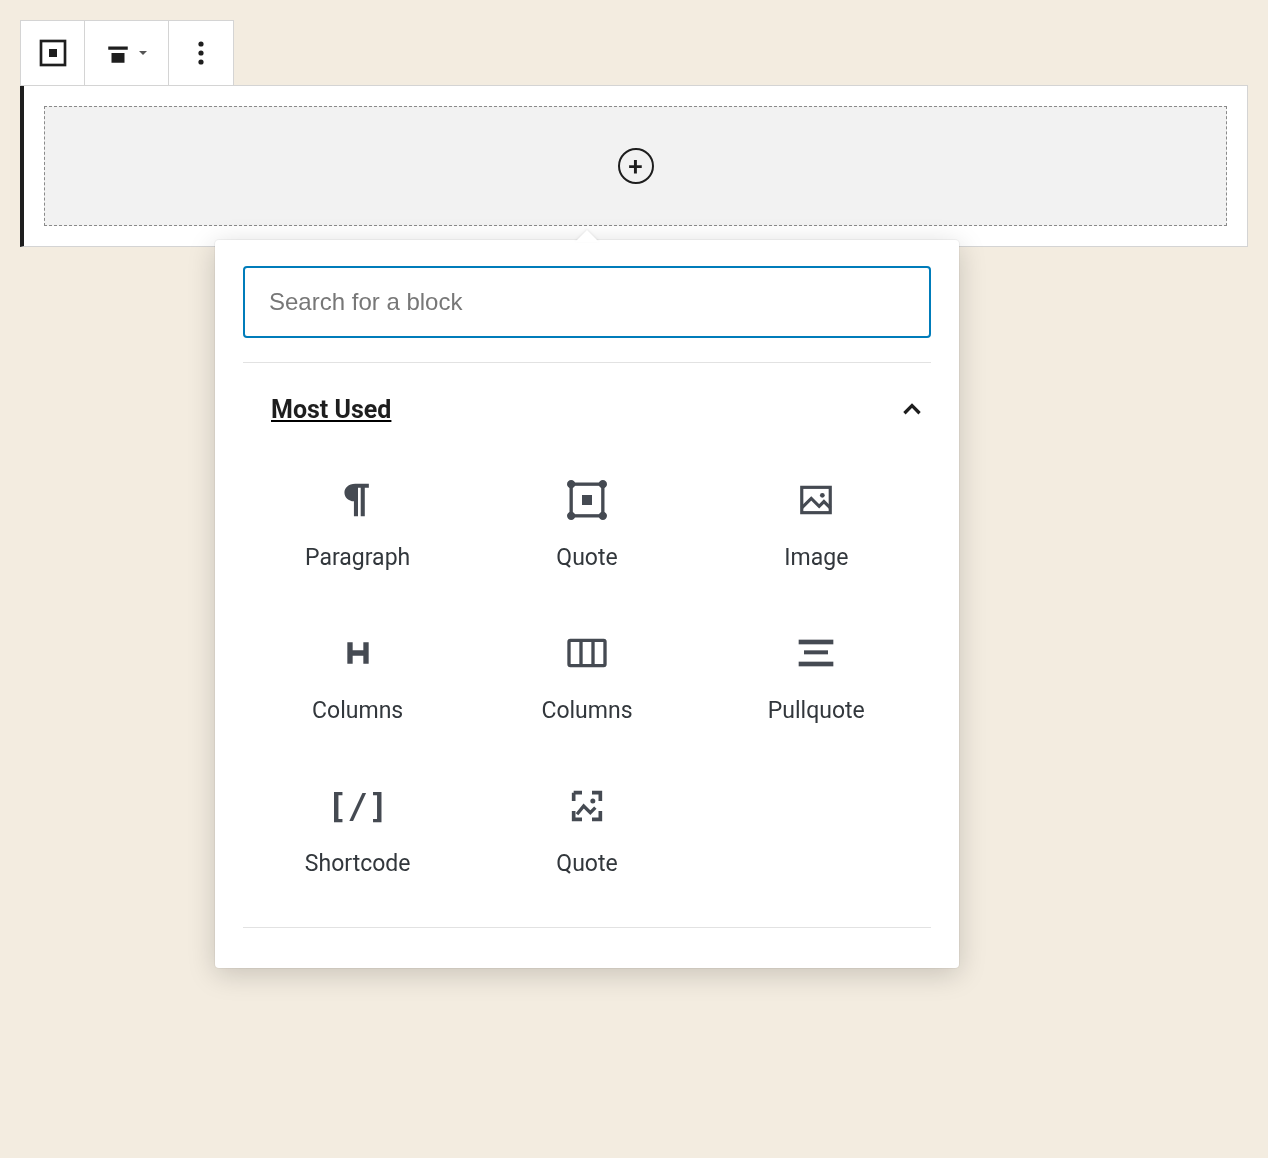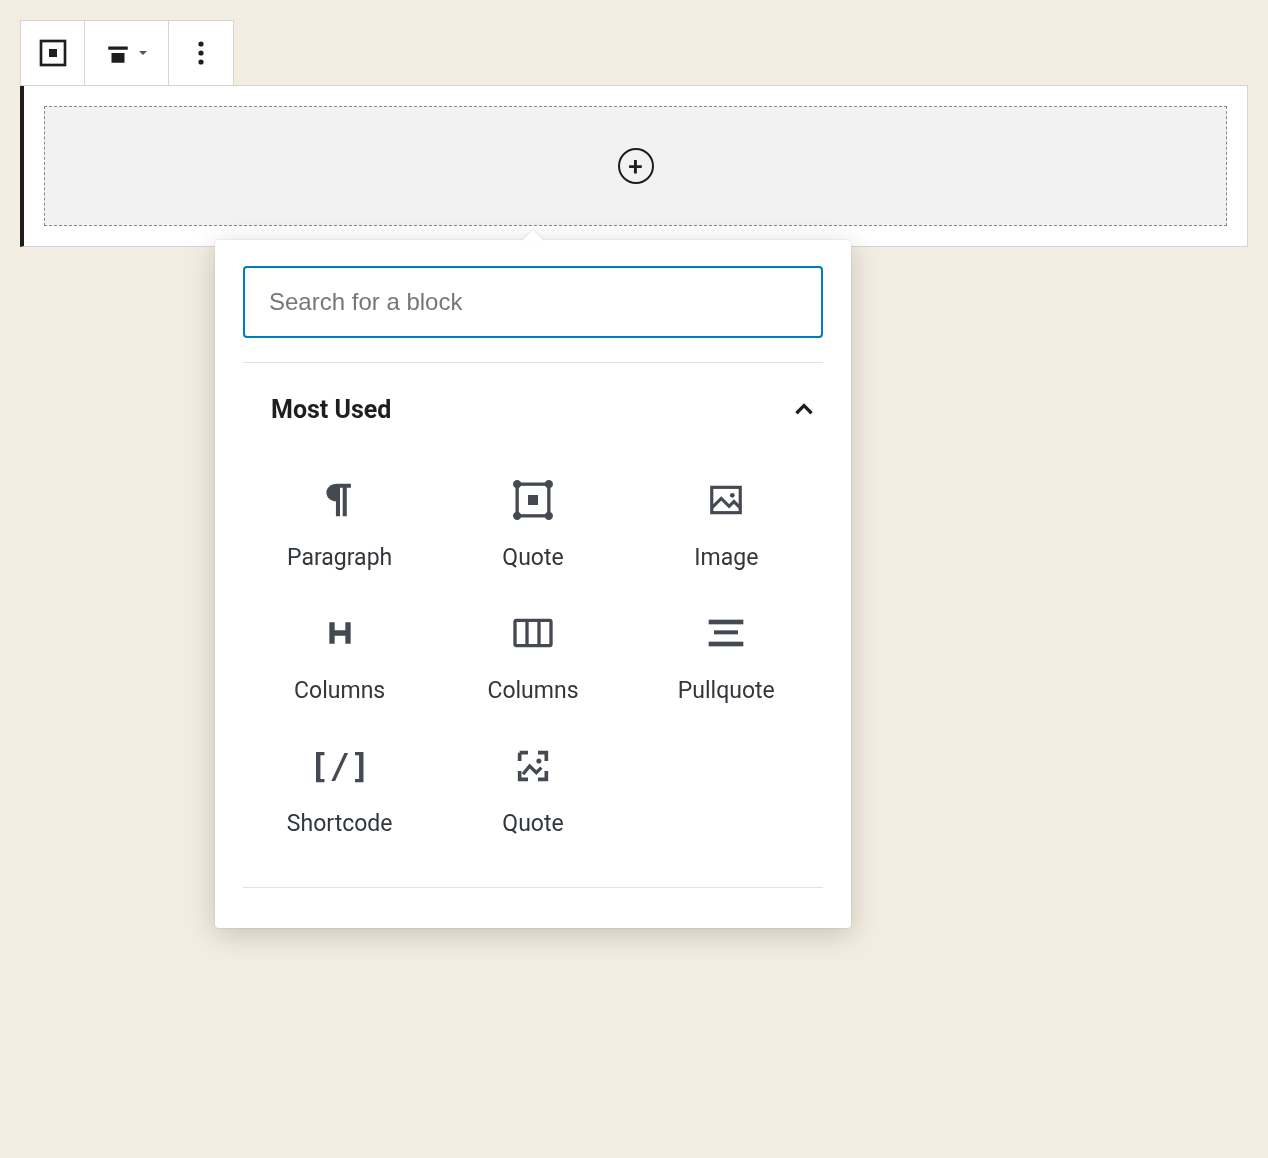--- a/index.html
+++ b/index.html
@@ -61,21 +61,21 @@
       justify-content: center;
       font-size: 26px;
       font-weight: 500;
       color: #1e1e1e;
       line-height: 1;
     }
     .popover {
       position: absolute;
       top: 240px;
       left: 215px;
-      width: 636px;
+      width: 744px;
       background: #fff;
       box-shadow: 0 6px 28px rgba(0,0,0,0.18), 0 0 0 1px rgba(0,0,0,0.04);
       border-radius: 4px;
       padding-bottom: 40px;
     }
     .popover::before {
       content: "";
       position: absolute;
       top: -10px;
       left: 50%;
@@ -102,31 +102,32 @@
     .divider {
       height: 1px;
       background: #e2e2e2;
       margin: 0 28px;
     }
     .section-head {
       display: flex;
       align-items: center;
       justify-content: space-between;
       padding: 32px 34px 20px 56px;
+      text-decoration: underline;
     }
     .section-title {
       font-size: 25px;
       font-weight: 700;
       color: #1e1e1e;
     }
     .chevron { color: #1e1e1e; }
     .grid {
       display: grid;
       grid-template-columns: repeat(3, 1fr);
-      gap: 20px 0;
+      gap: 40px 0;
       padding: 24px 28px 40px 28px;
     }
     .tile {
       display: flex;
       flex-direction: column;
       align-items: center;
       gap: 24px;
       padding: 12px 0 10px 0;
     }
     .tile-icon {

